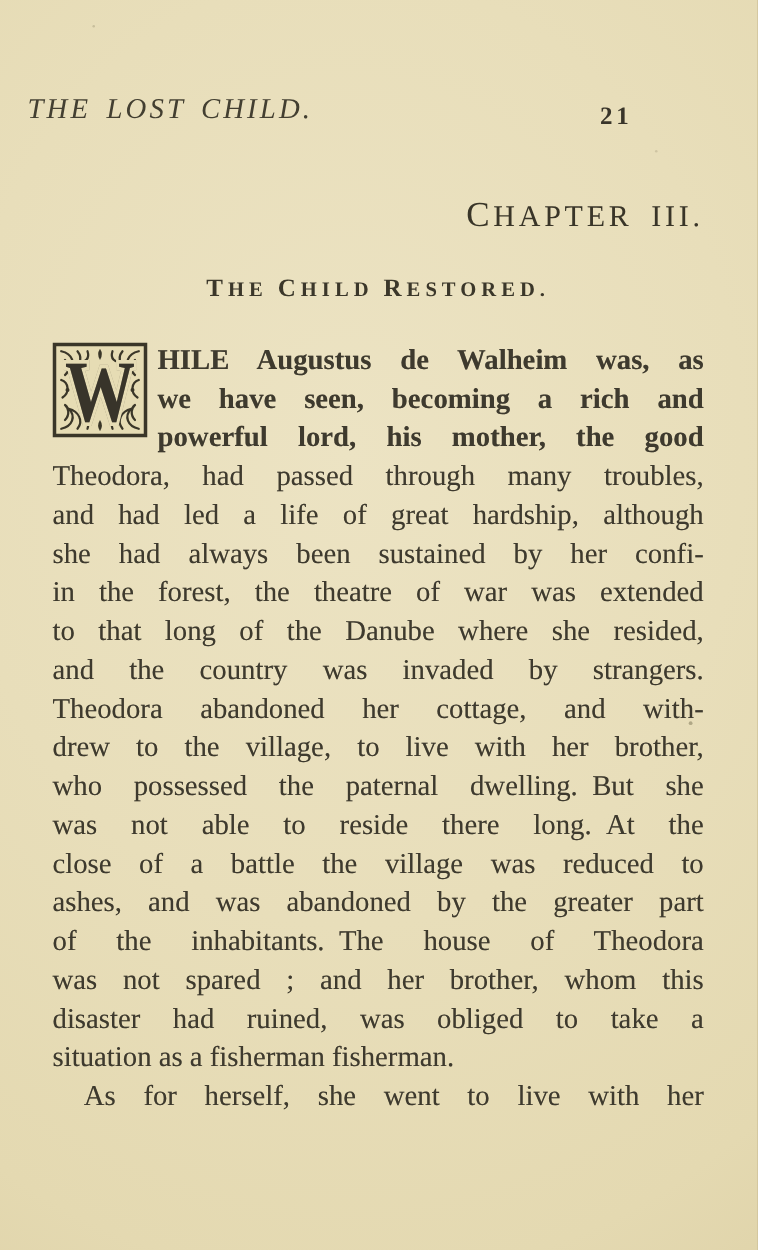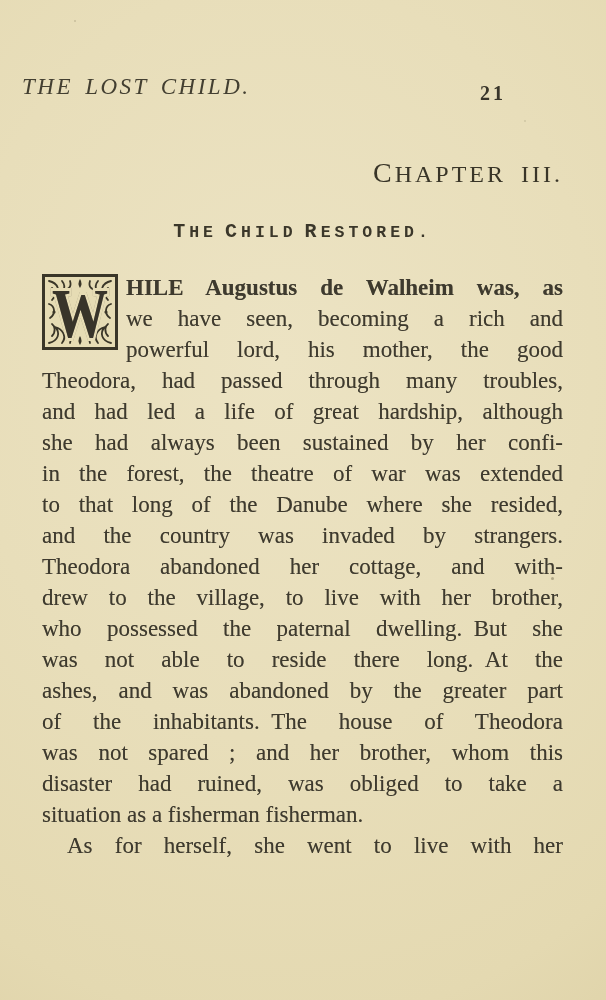--- a/index.html
+++ b/index.html
@@ -58,39 +58,39 @@
   .section-heading {
     position: absolute;
     top: 220px; left: 42px;
     width: 521px;
     text-align: center;
     font-weight: bold;
     font-size: 16.5px;
     letter-spacing: 4px;
     color: #3b372a;
   }
-  .section-word { margin: 16px 4px; font-family: Liberation Mono, monospace; }
+  .section-word { margin: 16px 4px; }
   .section-word .lead { font-size: 20px; }
 
   
   .body-text {
     position: absolute;
     top: 272px; left: 42px;
     width: 521px;
     font-size: 23px;
     color: #3e3a2e;
     text-shadow: 0 0 0.5px rgba(62,58,46,0.45);
   }
   .line {
     line-height: 31px;
     text-align: justify;
   }
   .line.just { text-align-last: justify; }
   .line.wrap1 { margin-left: 84px; font-weight: bold; }
-  .line.wrap2 { margin-left: 84px; }
+  .line.wrap2 { margin-left: 84px; font-weight: bold; }
   .line.indent { padding-left: 25px; }
 
   
   .drop-cap {
     position: absolute;
     left: 0; top: 2px;
     width: 76px; height: 76px;
   }
 
   
@@ -157,20 +157,21 @@
         <div class="line just">she had always been sustained by her confi-</div>
       </div>
       <div class="para">
         <div class="line just">in the forest, the theatre of war was extended</div>
         <div class="line just">to that long of the Danube where she resided,</div>
         <div class="line just">and the country was invaded by strangers.</div>
         <div class="line just">Theodora abandoned her cottage, and with-</div>
         <div class="line just">drew to the village, to live with her brother,</div>
         <div class="line just">who possessed the paternal dwelling. But she</div>
         <div class="line just">was not able to reside there long. At the</div>
+        <div class="line just">close of a battle the village was reduced to</div>
         <div class="line just">ashes, and was abandoned by the greater part</div>
         <div class="line just">of the inhabitants. The house of Theodora</div>
         <div class="line just">was not spared ; and her brother, whom this</div>
         <div class="line just">disaster had ruined, was obliged to take a</div>
         <div class="line ">situation as a fisherman fisherman.</div>
       </div>
       <div class="para">
         <div class="line indent just">As for herself, she went to live with her</div>
       </div>
     </div>

